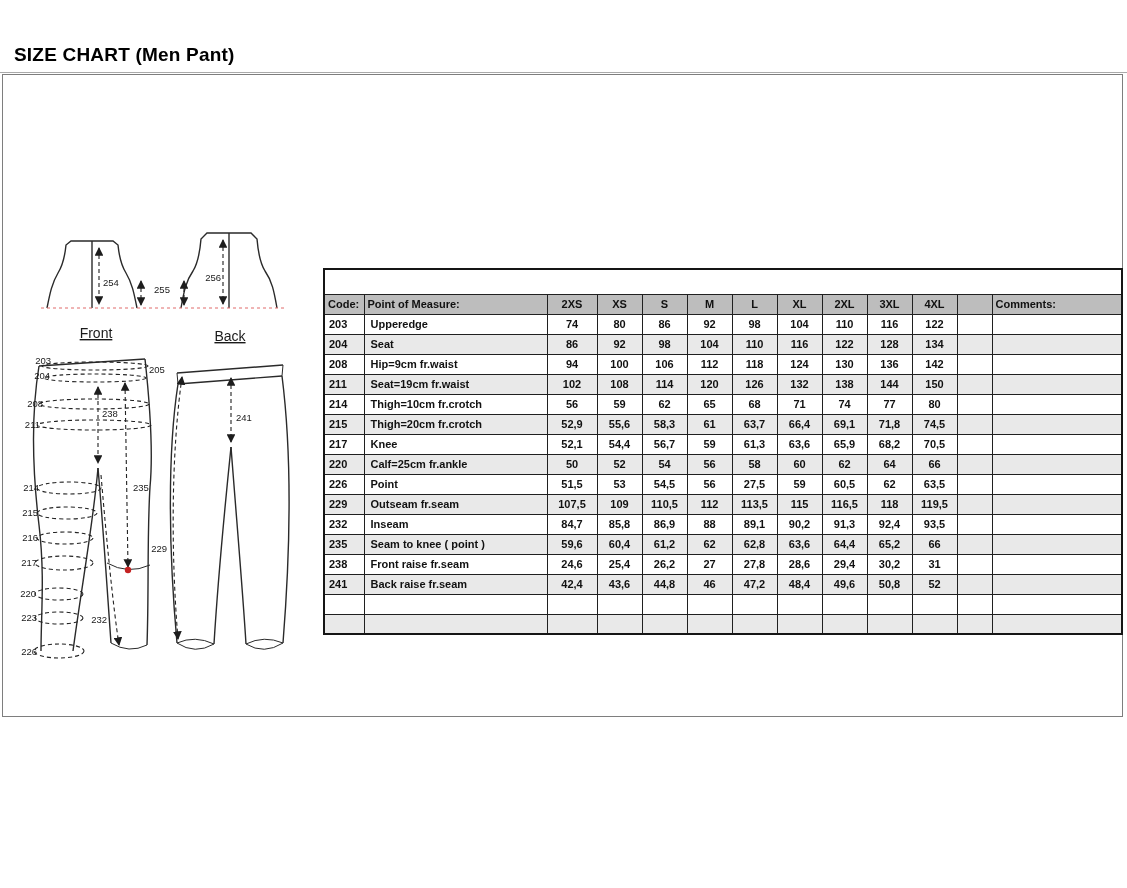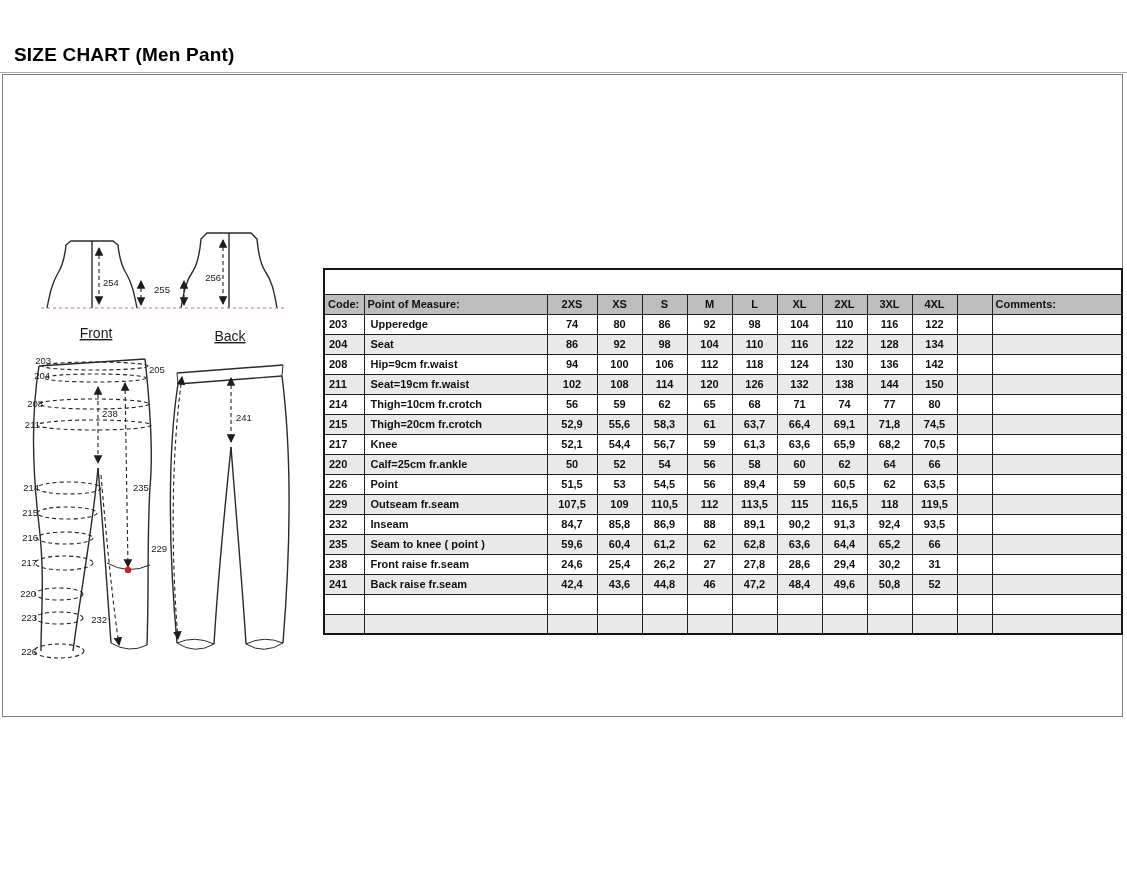--- a/index.html
+++ b/index.html
@@ -292,21 +292,21 @@
             <td class="extra"></td>
             <td class="comment"></td>
           </tr>
           <tr>
             <td class="code">226</td>
             <td class="name">Point</td>
             <td class="val">51,5</td>
             <td class="val">53</td>
             <td class="val">54,5</td>
             <td class="val">56</td>
-            <td class="val">89,4</td>
+            <td class="val">27,5</td>
             <td class="val">59</td>
             <td class="val">60,5</td>
             <td class="val">62</td>
             <td class="val">63,5</td>
             <td class="extra"></td>
             <td class="comment"></td>
           </tr>
           <tr>
             <td class="code">229</td>
             <td class="name">Outseam fr.seam</td>

